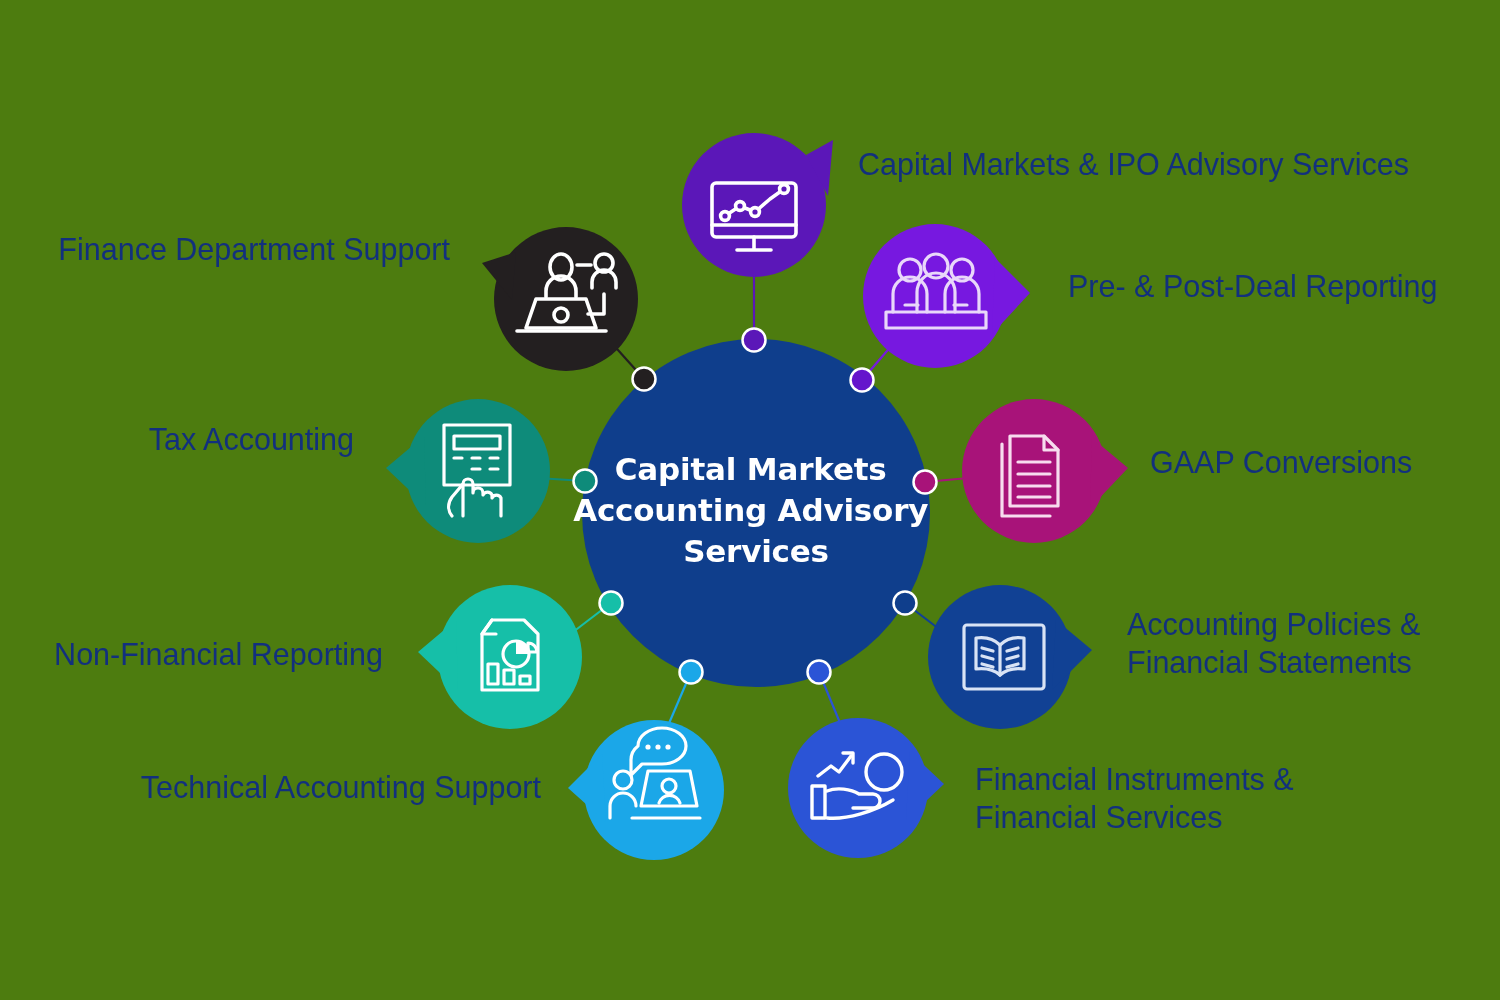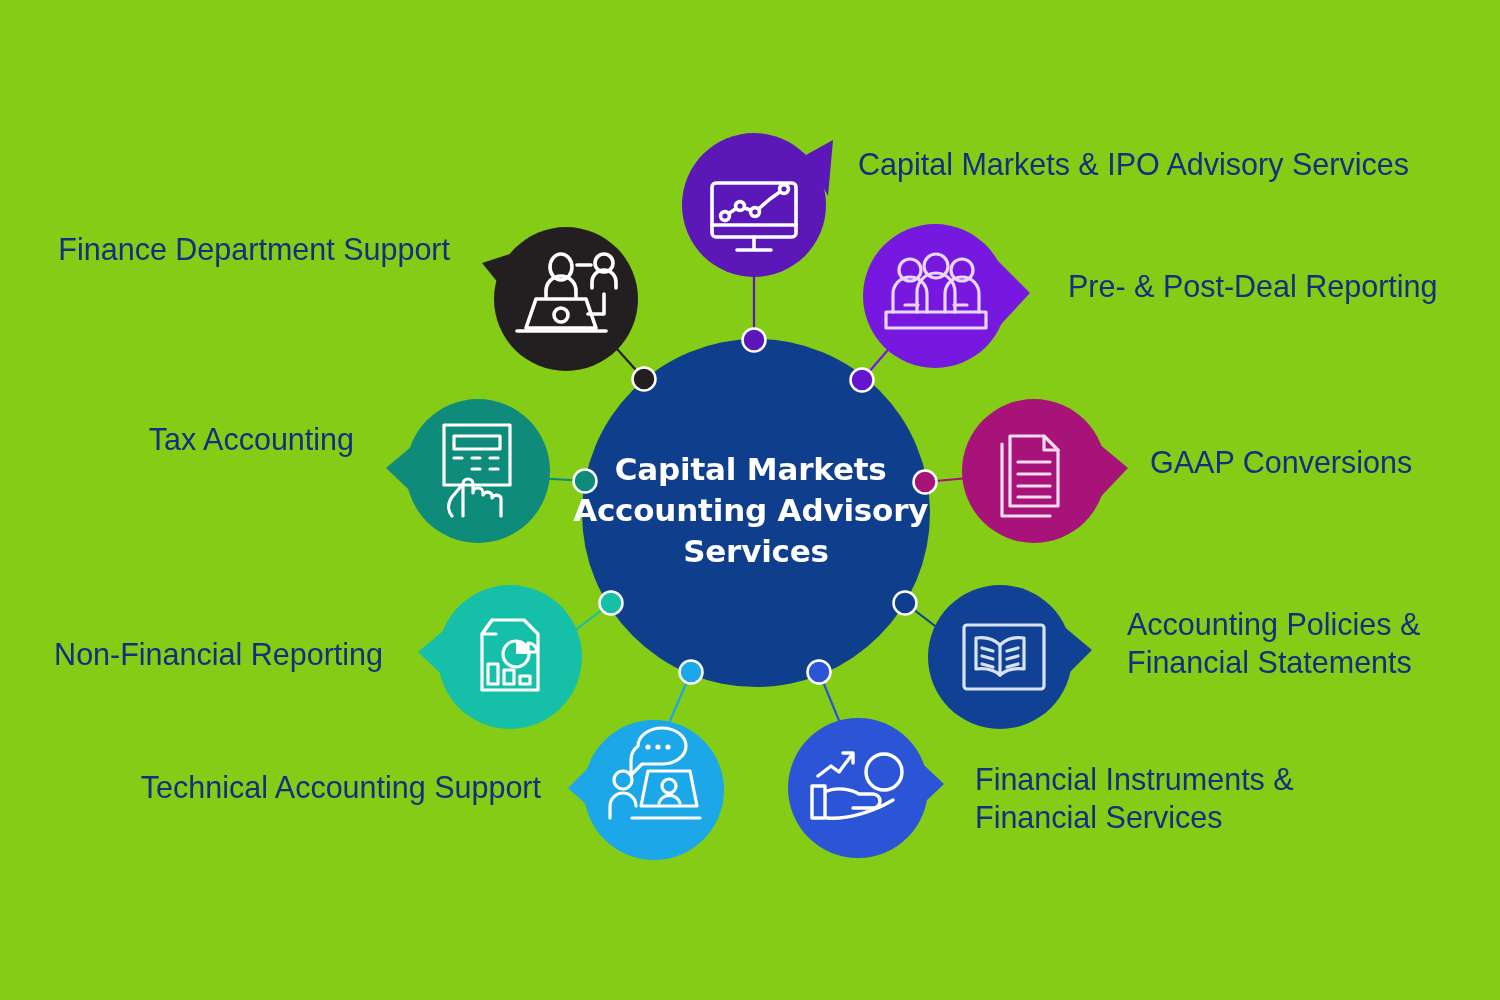--- a/index.html
+++ b/index.html
@@ -8,21 +8,21 @@
     padding: 0;
     background: #ffffff;
   }
   body {
     font-family: "Liberation Sans", sans-serif;
   }
   #canvas {
     position: relative;
     width: 1500px;
     height: 1000px;
-    background: #84cc16;
+    background: #4d7c0f;
     overflow: hidden;
   }
   #diagram-svg {
     position: absolute;
     left: 0;
     top: 0;
     width: 1500px;
     height: 1000px;
   }
   .hub-text {

